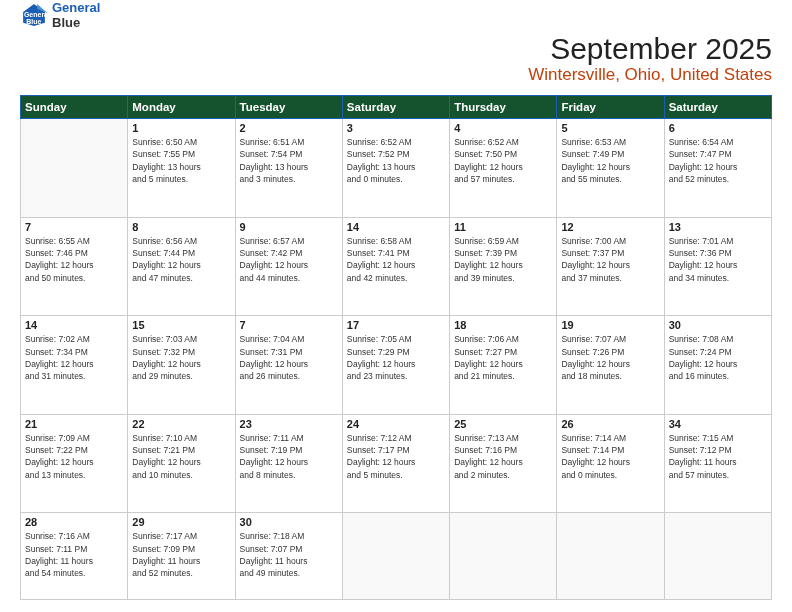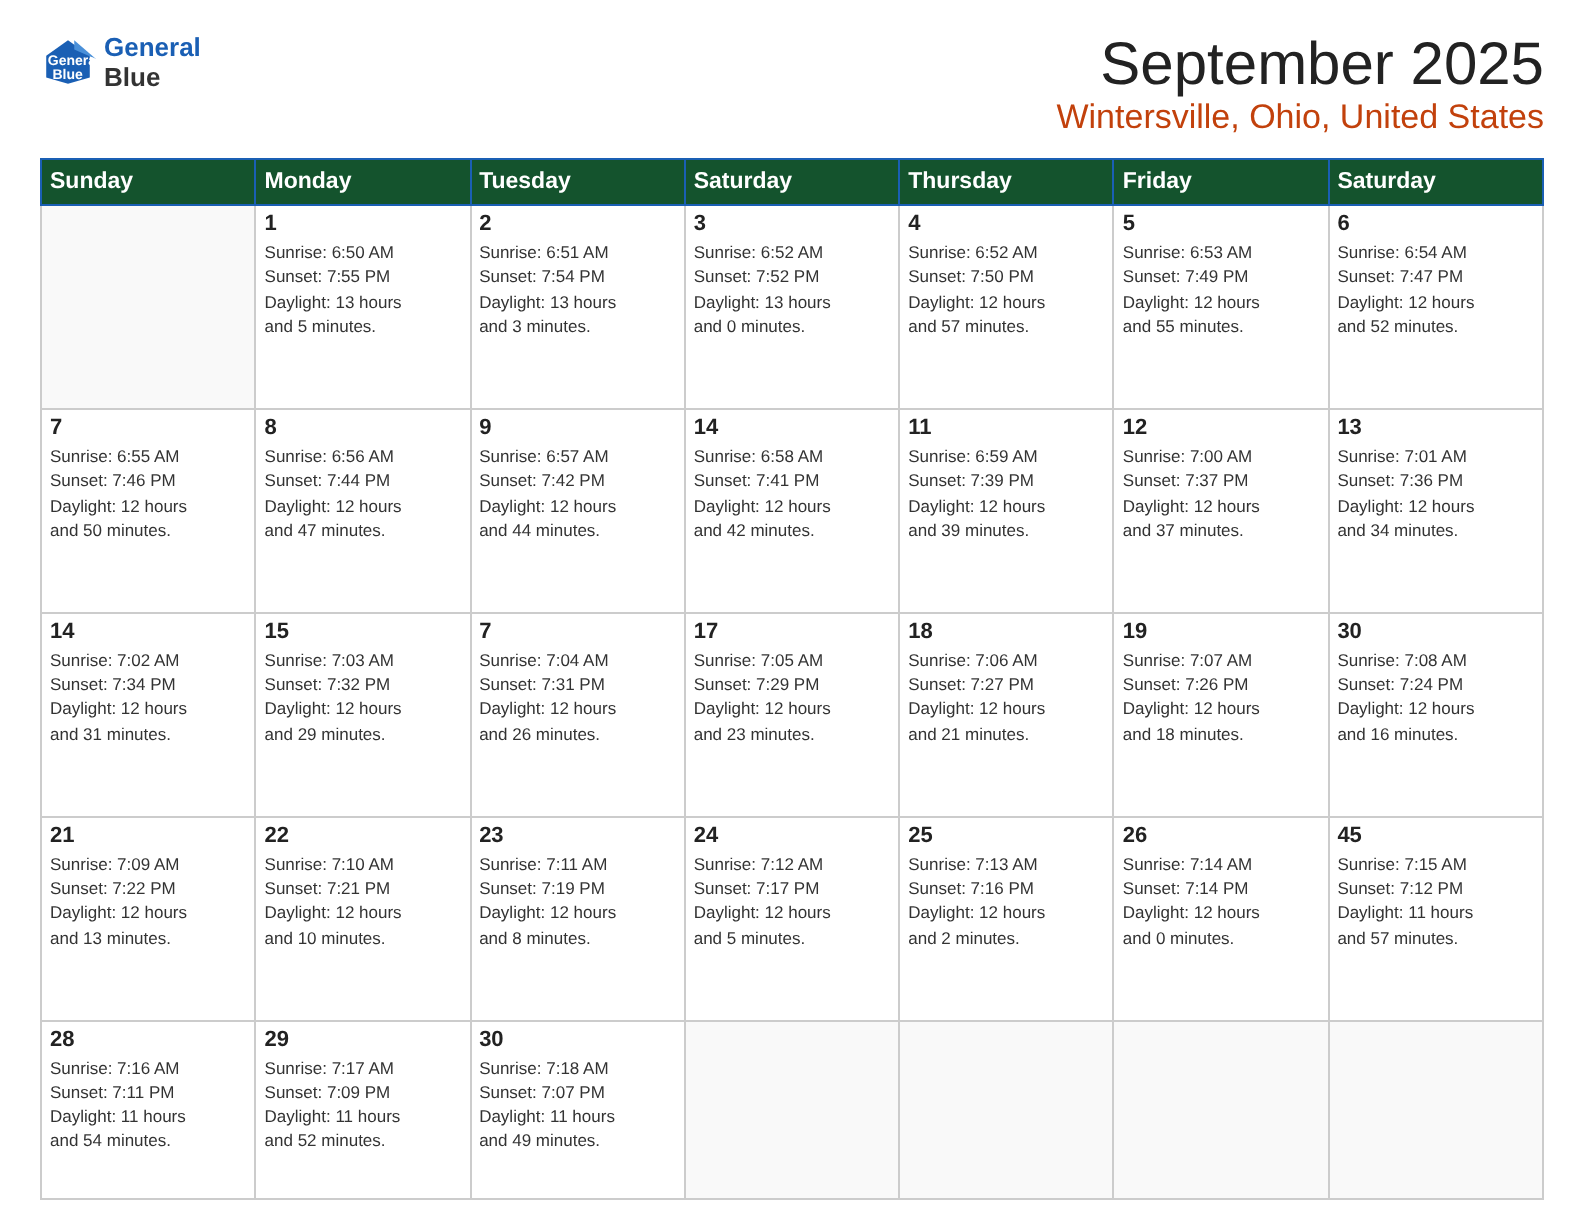--- a/index.html
+++ b/index.html
@@ -6,41 +6,42 @@
     body {
       font-family: Arial, sans-serif;
       background: #fff;
       width: 792px;
       height: 612px;
       overflow: hidden;
     }
     .page {
       width: 792px;
       height: 612px;
-      padding: 16px 20px 12px 20px;
+      padding: 0 20px 12px 20px;
       display: flex;
       flex-direction: column;
     }
     .header {
       display: flex;
       justify-content: space-between;
       align-items: flex-start;
       margin-bottom: 10px;
     }
     .logo {
       display: flex;
       align-items: center;
       gap: 4px;
     }
     .logo-icon {
       width: 28px;
       height: 28px;
     }
     .title-section {
       text-align: right;
+      margin-top: 32px;
     }
     .month-title {
       font-size: 30px;
       font-weight: normal;
       color: #222;
       line-height: 1.1;
     }
     .location {
       font-size: 17px;
       color: #c2410c;
@@ -232,21 +233,21 @@
           </td>
           <td>
             <span class="day-num">25</span>
             <div class="day-info">Sunrise: 7:13 AM<br>Sunset: 7:16 PM<br>Daylight: 12 hours<br>and 2 minutes.</div>
           </td>
           <td>
             <span class="day-num">26</span>
             <div class="day-info">Sunrise: 7:14 AM<br>Sunset: 7:14 PM<br>Daylight: 12 hours<br>and 0 minutes.</div>
           </td>
           <td>
-            <span class="day-num">45</span>
+            <span class="day-num">34</span>
             <div class="day-info">Sunrise: 7:15 AM<br>Sunset: 7:12 PM<br>Daylight: 11 hours<br>and 57 minutes.</div>
           </td>
         </tr>
         <tr class="last-row">
           <td>
             <span class="day-num">28</span>
             <div class="day-info">Sunrise: 7:16 AM<br>Sunset: 7:11 PM<br>Daylight: 11 hours<br>and 54 minutes.</div>
           </td>
           <td>
             <span class="day-num">29</span>

